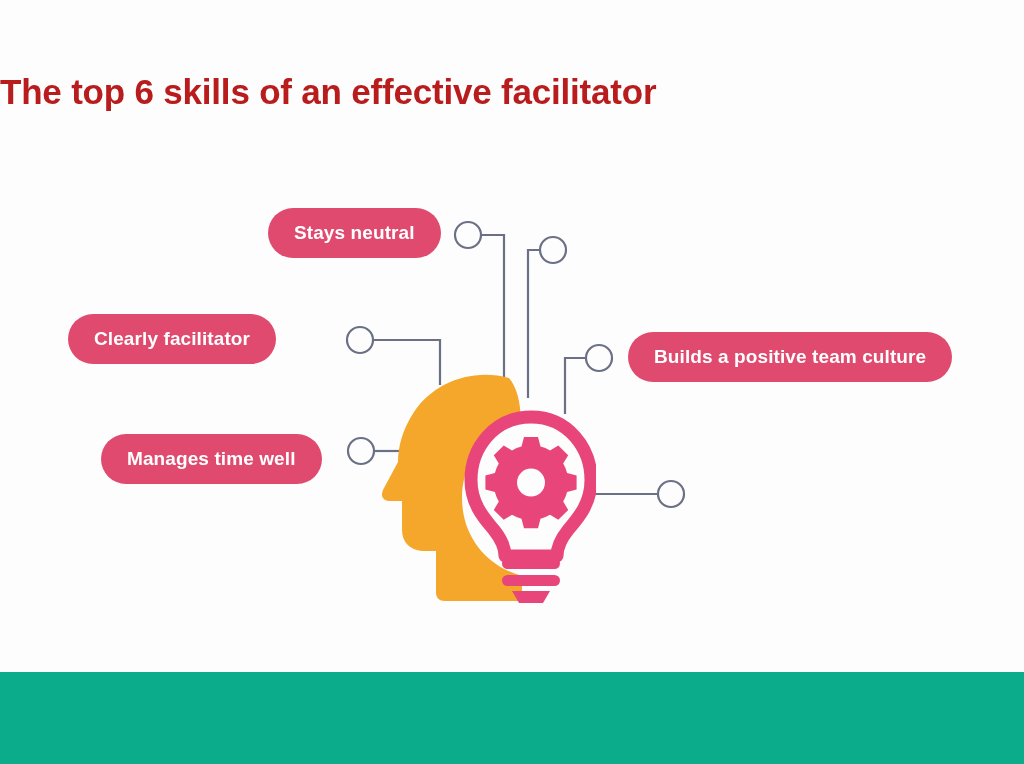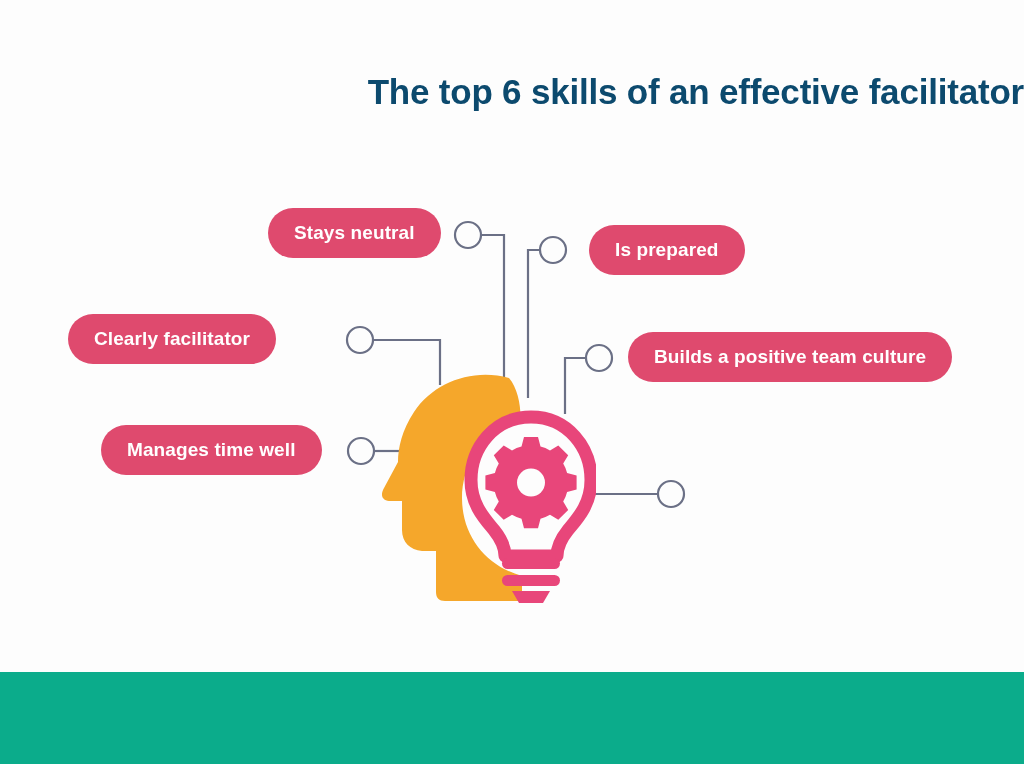--- a/index.html
+++ b/index.html
@@ -19,25 +19,25 @@
     height: 764px;
     background: #fdfdfd;
   }
 
   
   #page-title {
     position: absolute;
     left: 0;
     top: 72px;
     width: 1024px;
-    text-align: right;
+    text-align: left;
     font-size: 35px;
     font-weight: bold;
     letter-spacing: -0.2px;
-    color: #0c4a6e;
+    color: #b91c1c;
     font-family: "Liberation Sans", sans-serif;
     white-space: nowrap;
   }
 
   
   #connectors {
     position: absolute;
     left: 0;
     top: 0;
     width: 1024px;
@@ -65,21 +65,21 @@
   .pill-label {
     line-height: 1;
     position: relative;
     top: -1px;
   }
 
   #pill-stays-neutral     { left: 268px; top: 208px; }
   #pill-is-prepared       { left: 589px; top: 225px; }
   #pill-clearly-comm      { left: 68px;  top: 314px; }
   #pill-builds-culture    { left: 628px; top: 332px; }
-  #pill-manages-time      { left: 101px; top: 425px; justify-content: flex-end; }
+  #pill-manages-time      { left: 101px; top: 434px; justify-content: flex-end; }
   #pill-is-adaptable      { left: 697px; top: 468px; }
 
   
   #center-icon {
     position: absolute;
     left: 376px;
     top: 370px;
     width: 220px;
     height: 235px;
   }
@@ -183,23 +183,20 @@
                  A 35 35 0 0 1 -9.5 -33.5 Z"></path>
         <circle cx="0" cy="2.6" r="14" fill="#fdfdfd"></circle>
       </g>
     </svg>
   </div>
 
   <div class="pill" id="pill-stays-neutral">
     <span class="pill-label">Stays neutral</span>
   </div>
 
-  <div class="pill" id="pill-is-prepared">
-    <span class="pill-label">Is prepared</span>
-  </div>
 
   <div class="pill" id="pill-clearly-comm">
     <span class="pill-label">Clearly facilitator</span>
   </div>
 
   <div class="pill" id="pill-builds-culture">
     <span class="pill-label">Builds a positive team culture</span>
   </div>
 
   <div class="pill" id="pill-manages-time">

